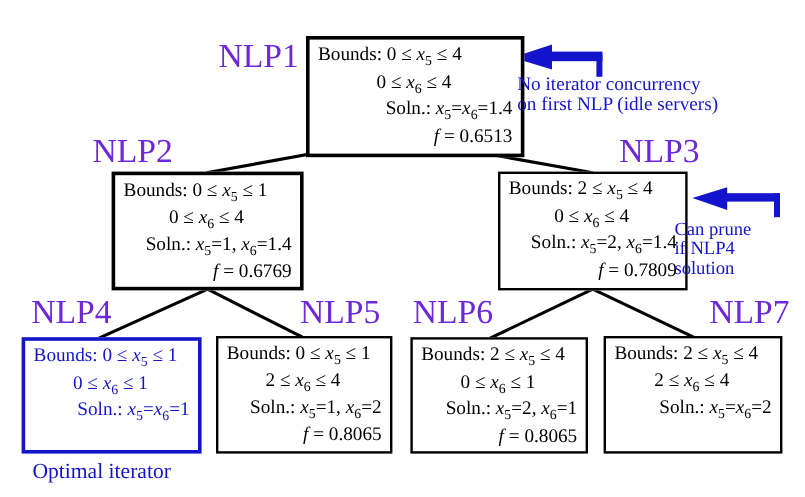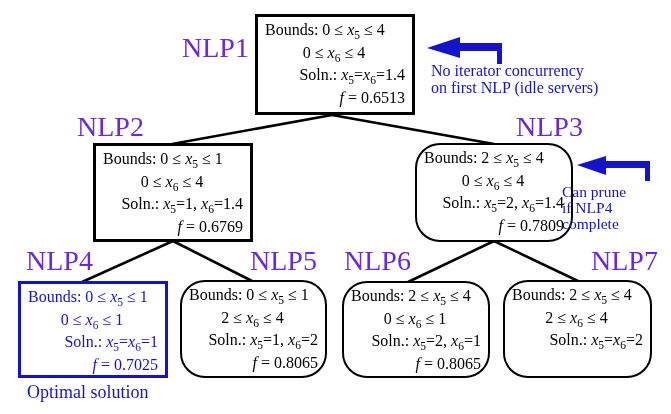--- a/index.html
+++ b/index.html
@@ -18,21 +18,21 @@
     z-index: 0;
   }
   .node-box {
     position: absolute;
     box-sizing: border-box;
     background: #ffffff;
     border: 3px solid #000000;
     z-index: 2;
     padding: 2px 7px 0 7px;
   }
-  .node-box.thin { border-width: 2px; border-radius: 25px; }
+  .node-box.thin { border-width: 2px; }
   .node-box.blue {
     border-color: #1414cc;
     color: #1414cc;
   }
   .row {
     font-size: 16px;
     line-height: 22.5px;
     white-space: nowrap;
     color: inherit;
   }
@@ -88,21 +88,21 @@
   </svg>
 
   <div class="node-label" style="left:182px;top:32px">NLP1</div>
   <div class="node-label" style="left:77px;top:111px">NLP2</div>
   <div class="node-label" style="left:516px;top:111px">NLP3</div>
   <div class="node-label" style="left:26px;top:245px">NLP4</div>
   <div class="node-label" style="left:250px;top:245px">NLP5</div>
   <div class="node-label" style="left:344px;top:245px">NLP6</div>
   <div class="node-label" style="left:591px;top:245px">NLP7</div>
 
-  <div class="node-box" style="left:255px;top:14px;width:160px;height:101px">
+  <div class="node-box" style="left:255px;top:30px;width:182px;height:101px">
     <div class="row r1">Bounds: 0 ≤ <i>x</i><sub>5</sub> ≤ 4</div>
     <div class="row r2">0 ≤ <i>x</i><sub>6</sub> ≤ 4</div>
     <div class="row r3">Soln.: <i>x</i><sub>5</sub>=<i>x</i><sub>6</sub>=1.4</div>
     <div class="row r4"><i>f</i> = 0.6513</div>
   </div>
 
   <div class="node-box" style="left:93px;top:143px;width:160px;height:99px">
     <div class="row r1">Bounds: 0 ≤ <i>x</i><sub>5</sub> ≤ 1</div>
     <div class="row r2">0 ≤ <i>x</i><sub>6</sub> ≤ 4</div>
     <div class="row r3">Soln.: <i>x</i><sub>5</sub>=1, <i>x</i><sub>6</sub>=1.4</div>
@@ -113,21 +113,20 @@
     <div class="row r1">Bounds: 2 ≤ <i>x</i><sub>5</sub> ≤ 4</div>
     <div class="row r2">0 ≤ <i>x</i><sub>6</sub> ≤ 4</div>
     <div class="row r3">Soln.: <i>x</i><sub>5</sub>=2, <i>x</i><sub>6</sub>=1.4</div>
     <div class="row r4"><i>f</i> = 0.7809</div>
   </div>
 
   <div class="node-box blue" style="left:18px;top:281px;width:150px;height:97px">
     <div class="row r1">Bounds: 0 ≤ <i>x</i><sub>5</sub> ≤ 1</div>
     <div class="row r2">0 ≤ <i>x</i><sub>6</sub> ≤ 1</div>
     <div class="row r3">Soln.: <i>x</i><sub>5</sub>=<i>x</i><sub>6</sub>=1</div>
-    <div class="row r4"><i>f</i> = 0.7025</div>
   </div>
 
   <div class="node-box thin" style="left:180px;top:280px;width:147px;height:98px">
     <div class="row r1">Bounds: 0 ≤ <i>x</i><sub>5</sub> ≤ 1</div>
     <div class="row r2">2 ≤ <i>x</i><sub>6</sub> ≤ 4</div>
     <div class="row r3">Soln.: <i>x</i><sub>5</sub>=1, <i>x</i><sub>6</sub>=2</div>
     <div class="row r4"><i>f</i> = 0.8065</div>
   </div>
 
   <div class="node-box thin" style="left:342px;top:281px;width:148px;height:97px">
@@ -144,18 +143,18 @@
   </div>
 
   <div class="annotation ann-top" style="left:431px;top:62px">
     <span class="ann-line">No iterator concurrency</span>
     <span class="ann-line">on first NLP (idle servers)</span>
   </div>
 
   <div class="annotation ann-side" style="left:562px;top:184px">
     <span class="ann-line">Can prune</span>
     <span class="ann-line">if NLP4</span>
-    <span class="ann-line">complete</span>
+    <span class="ann-line">solution</span>
   </div>
 
-  <div class="annotation ann-optimal" style="left:27px;top:383px">Optimal solution</div>
+  <div class="annotation ann-optimal" style="left:27px;top:383px">Optimal iterator</div>
 
 </div>
 
 </body></html>

